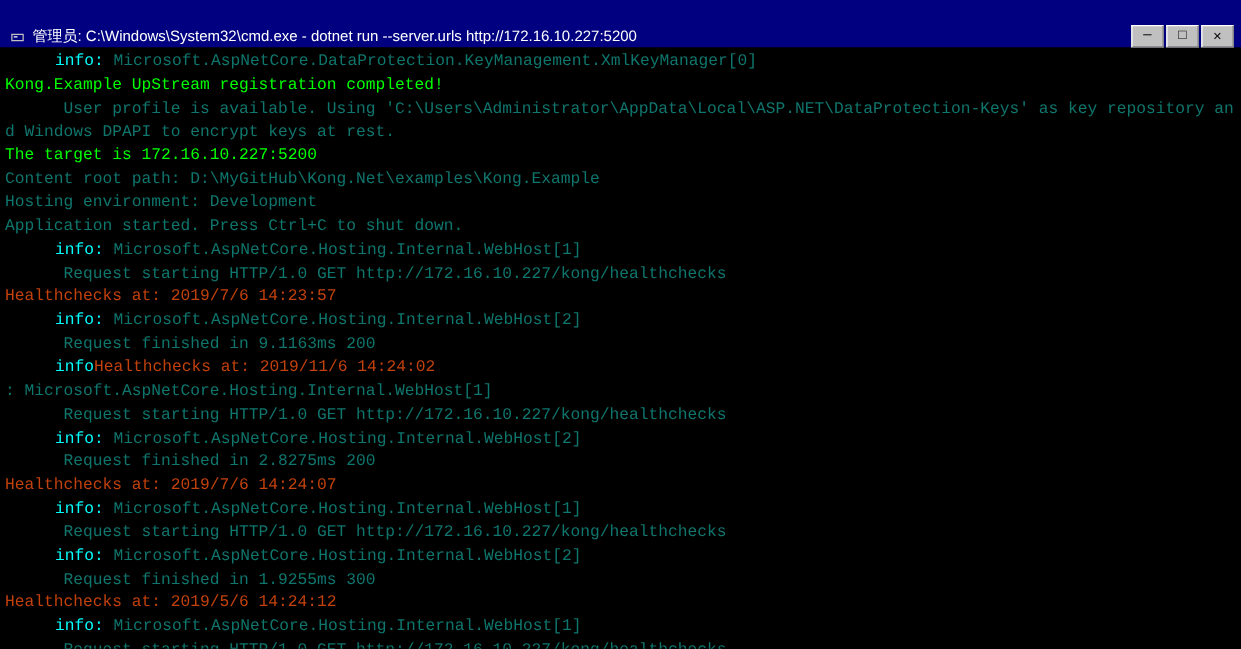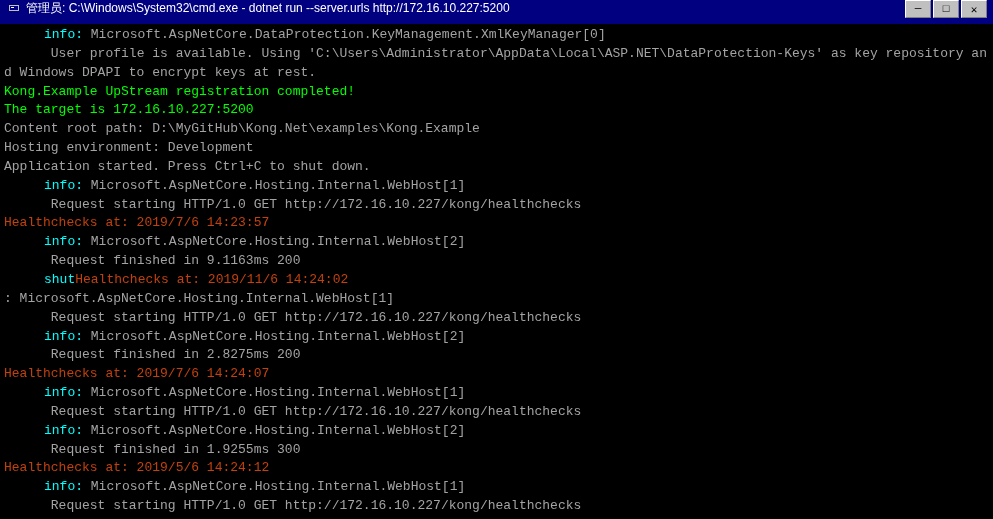--- a/index.html
+++ b/index.html
@@ -8,23 +8,23 @@
       height: 519px;
       overflow: hidden;
       font-family: 'Courier New', Courier, monospace;
       font-size: 13px;
       background: #000;
     }
 
     
     .titlebar {
       display: flex;
-      align-items: flex-start;
+      align-items: flex-end;
       background: #000080;
-      height: 24px;
+      height: 38px;
       padding: 0 6px;
       user-select: none;
     }
     .titlebar-icon {
       width: 16px;
       height: 16px;
       margin-right: 4px;
       display: flex;
       align-items: center;
       justify-content: center;
@@ -69,21 +69,21 @@
       line-height: 1.45;
       font-size: 13px;
     }
     .console::-webkit-scrollbar { width: 14px; }
     .console::-webkit-scrollbar-track { background: #c0c0c0; }
     .console::-webkit-scrollbar-thumb { background: #808080; border: 1px solid #fff; }
 
     .line { display: block; white-space: pre-wrap; word-break: break-all; }
     .cyan { color: #00ffff; margin-left: 40px; }
     .green { color: #00ff00; }
-    .white { color: #a3a3a3; }
+    .white { color: #0f766e; }
     .blue { color: #c2410c; }
   </style>
 </head>
 <body>
 
 <div class="titlebar">
   <div class="titlebar-icon">
     <svg width="14" height="14" viewBox="0 0 14 14">
       <rect width="14" height="14" fill="#000080"></rect>
       <rect x="2" y="4" width="10" height="6" fill="#c0c0c0"></rect>
@@ -94,32 +94,32 @@
   <span class="titlebar-title">管理员: C:\Windows\System32\cmd.exe - dotnet  run  --server.urls http://172.16.10.227:5200</span>
   <div class="titlebar-buttons">
     <div class="titlebar-btn">─</div>
     <div class="titlebar-btn">□</div>
     <div class="titlebar-btn close">✕</div>
   </div>
 </div>
 
 <div class="console" id="console-container">
 <span class="line"><span class="cyan">info:</span><span class="white"> Microsoft.AspNetCore.DataProtection.KeyManagement.XmlKeyManager[0]</span></span>
+    <span class="line green">Kong.Example UpStream registration completed!</span>
     <span class="line white">      User profile is available. Using 'C:\Users\Administrator\AppData\Local\ASP.NET\DataProtection-Keys' as key repository and Windows DPAPI to encrypt keys at rest.</span>
-    <span class="line green">Kong.Example UpStream registration completed!</span>
     <span class="line green">The target is 172.16.10.227:5200</span>
     <span class="line white">Content root path: D:\MyGitHub\Kong.Net\examples\Kong.Example</span>
     <span class="line white">Hosting environment: Development</span>
     <span class="line white">Application started. Press Ctrl+C to shut down.</span>
     <span class="line"><span class="cyan">info:</span><span class="white"> Microsoft.AspNetCore.Hosting.Internal.WebHost[1]</span></span>
     <span class="line white">      Request starting HTTP/1.0 GET http://172.16.10.227/kong/healthchecks</span>
     <span class="line blue">Healthchecks at: 2019/7/6 14:23:57</span>
     <span class="line"><span class="cyan">info:</span><span class="white"> Microsoft.AspNetCore.Hosting.Internal.WebHost[2]</span></span>
     <span class="line white">      Request finished in 9.1163ms 200</span>
-    <span class="line"><span class="cyan">shut</span><span class="blue">Healthchecks at: 2019/11/6 14:24:02</span></span>
+    <span class="line"><span class="cyan">info</span><span class="blue">Healthchecks at: 2019/11/6 14:24:02</span></span>
     <span class="line white">: Microsoft.AspNetCore.Hosting.Internal.WebHost[1]</span>
     <span class="line white">      Request starting HTTP/1.0 GET http://172.16.10.227/kong/healthchecks</span>
     <span class="line"><span class="cyan">info:</span><span class="white"> Microsoft.AspNetCore.Hosting.Internal.WebHost[2]</span></span>
     <span class="line white">      Request finished in 2.8275ms 200</span>
     <span class="line blue">Healthchecks at: 2019/7/6 14:24:07</span>
     <span class="line"><span class="cyan">info:</span><span class="white"> Microsoft.AspNetCore.Hosting.Internal.WebHost[1]</span></span>
     <span class="line white">      Request starting HTTP/1.0 GET http://172.16.10.227/kong/healthchecks</span>
     <span class="line"><span class="cyan">info:</span><span class="white"> Microsoft.AspNetCore.Hosting.Internal.WebHost[2]</span></span>
     <span class="line white">      Request finished in 1.9255ms 300</span>
     <span class="line blue">Healthchecks at: 2019/5/6 14:24:12</span>

